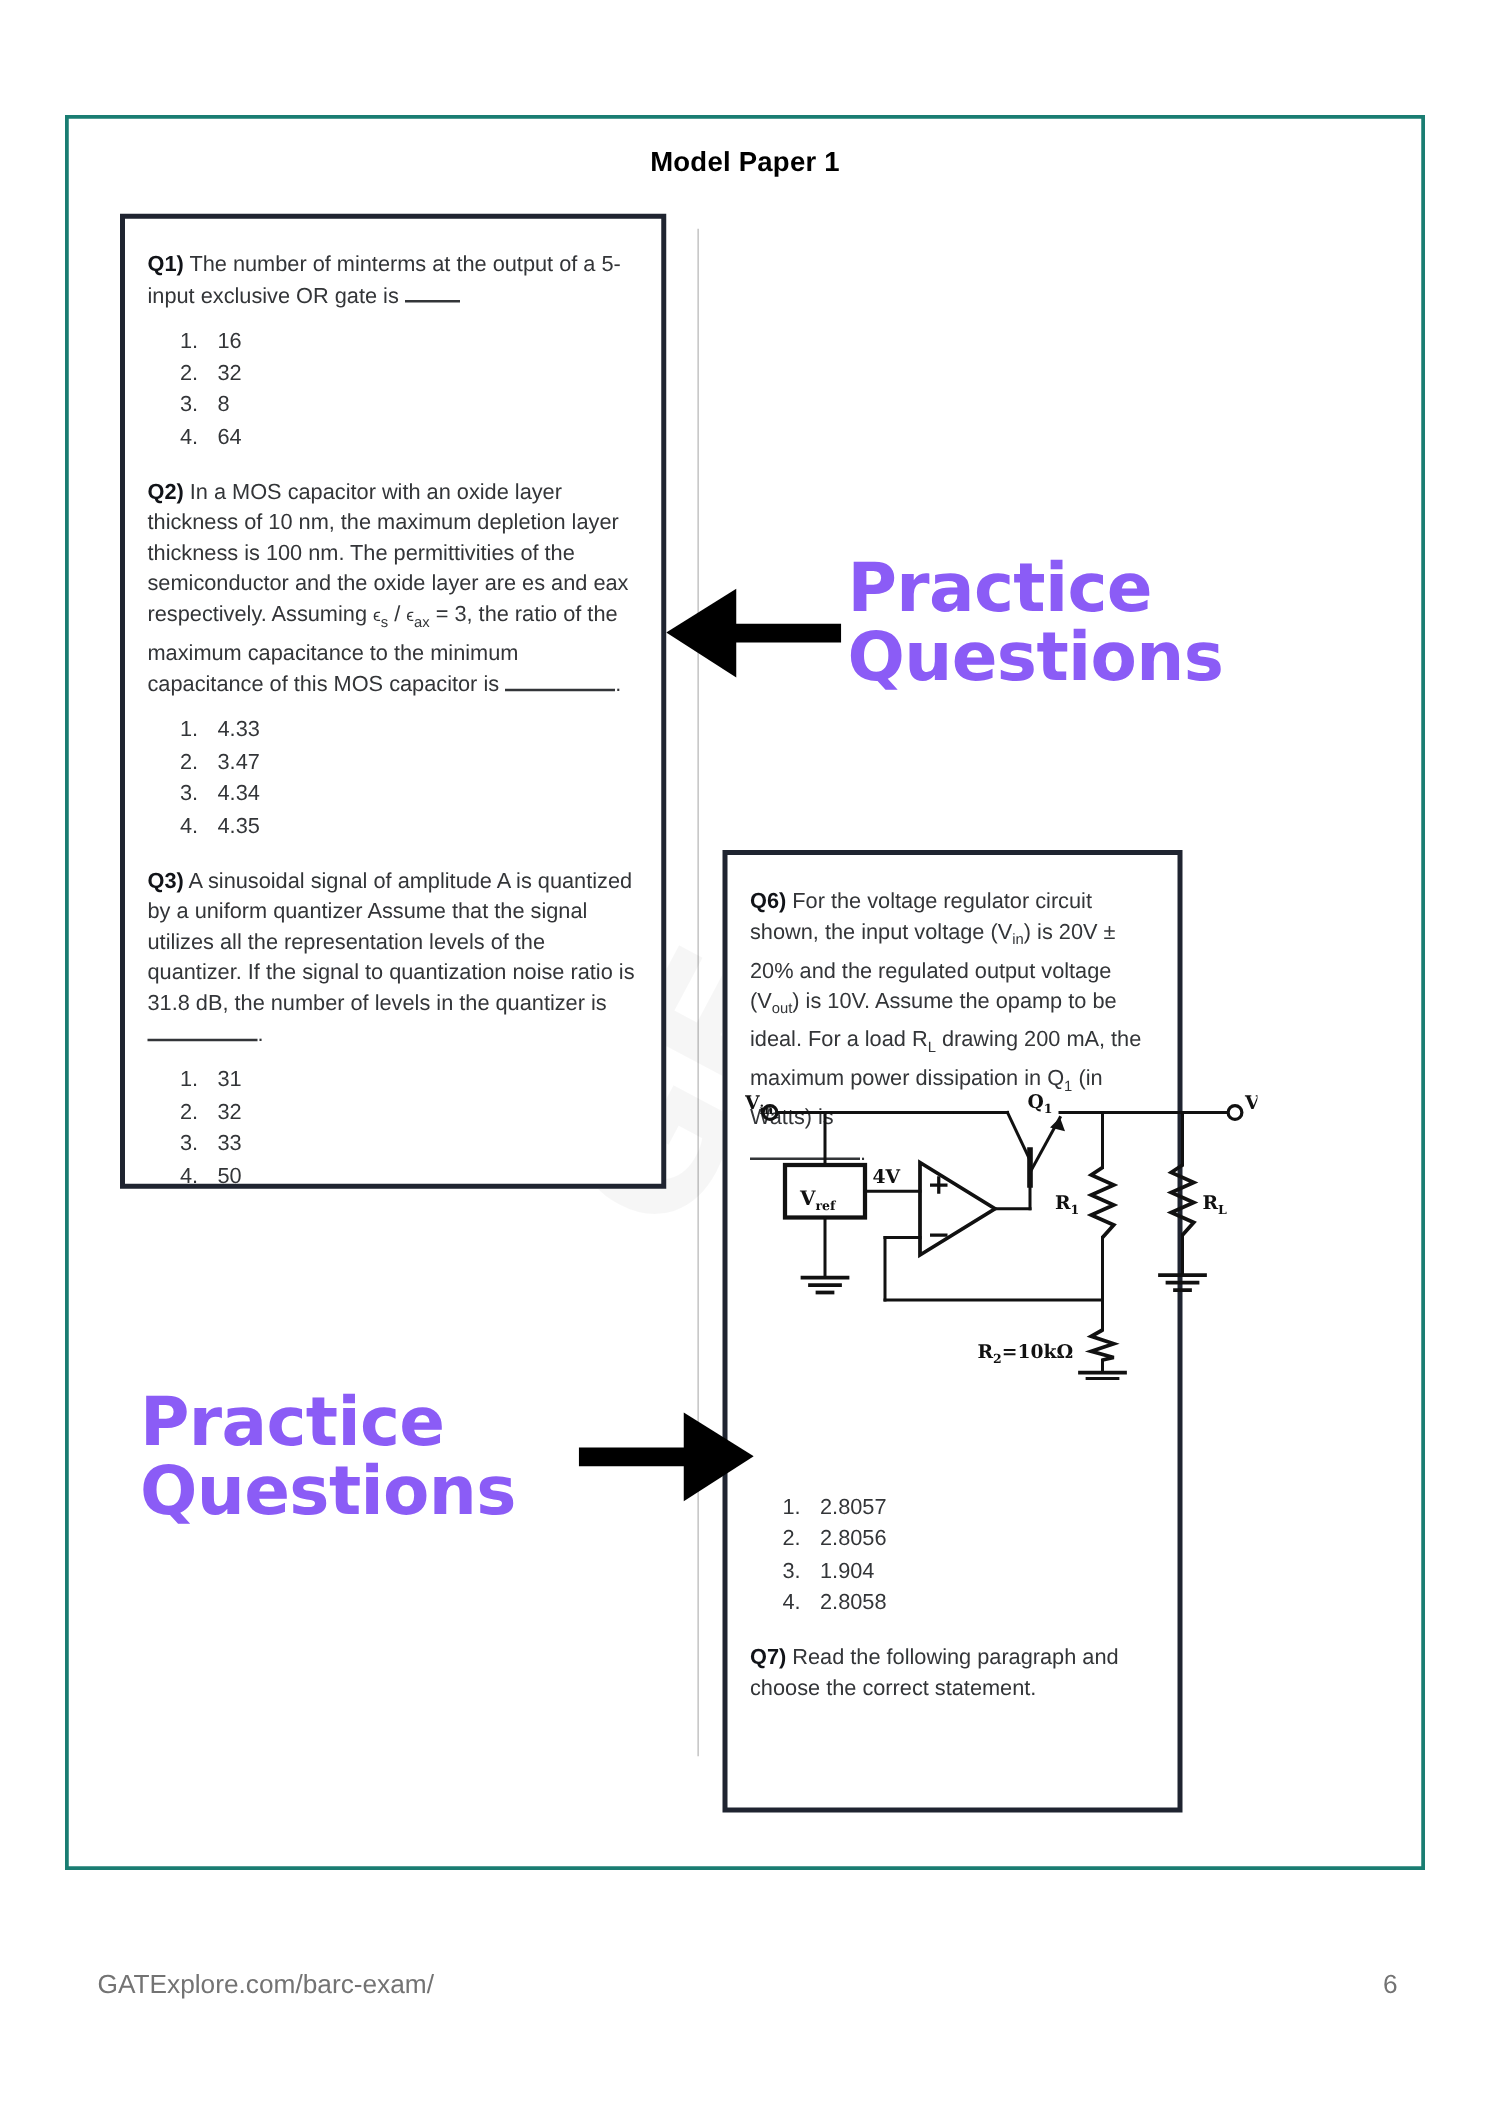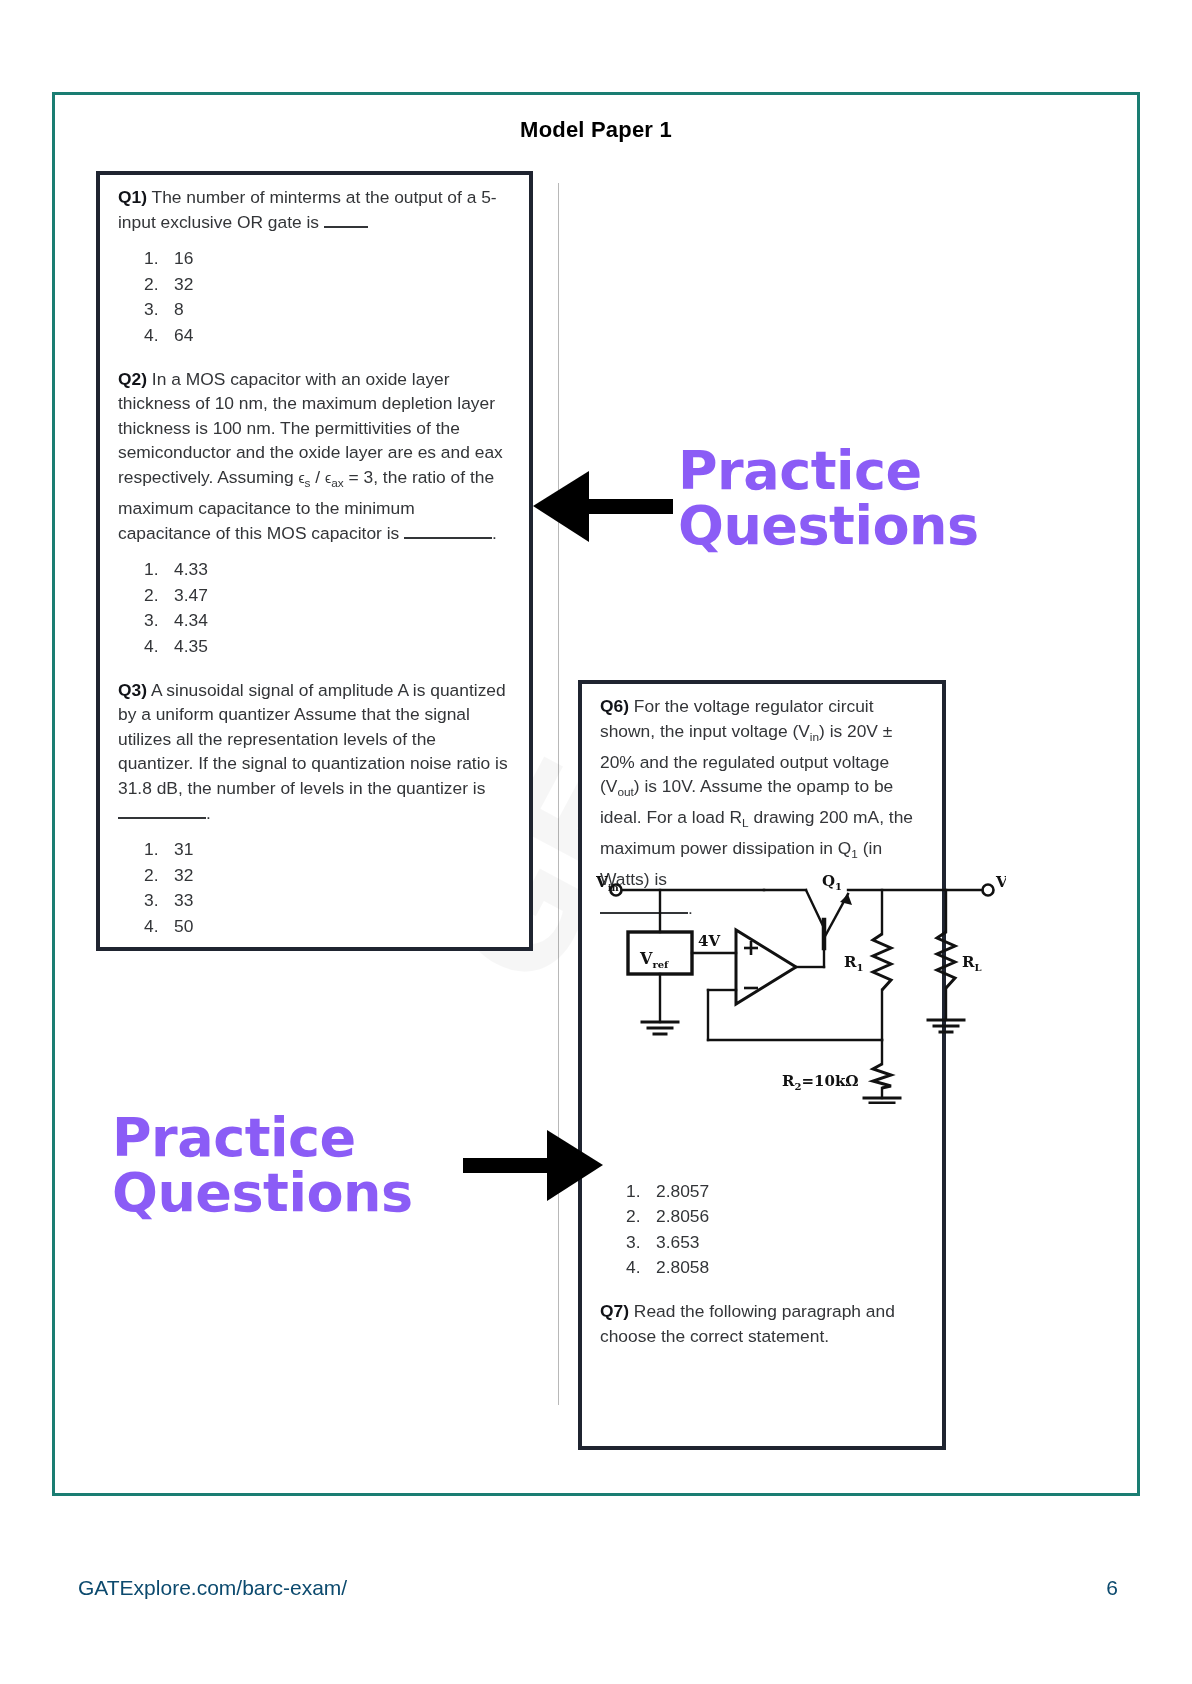--- a/index.html
+++ b/index.html
@@ -50,21 +50,21 @@
     height: 1222px;
     background: #b8b8b8;
   }
 
   
   .qbox {
     position: absolute;
     border: 4px solid #1f2430;
     background: #ffffff;
     box-sizing: border-box;
-    padding: 10px 18px 12px 18px;
+    padding: 24px 18px 12px 18px;
   }
   .qbox-left {
     left: 41px;
     top: 76px;
     width: 437px;
     height: 780px;
   }
   .qbox-right {
     left: 523px;
     top: 585px;
@@ -153,21 +153,21 @@
   
   .footer {
     position: absolute;
     left: 78px;
     top: 1576px;
     width: 1040px;
     display: flex;
     justify-content: space-between;
     align-items: baseline;
     font-size: 21px;
-    color: #0c4a6e;
+    color: #737373;
   }
 
   
   .watermark {
     position: absolute;
     left: 380px;
     top: 690px;
     font-size: 150px;
     font-weight: bold;
     color: rgba(0,0,0,0.035);
@@ -314,21 +314,21 @@
           <text x="186" y="214" font-size="15">R<tspan font-size="10" dy="4">2</tspan><tspan font-size="15" dy="-4">=10kΩ</tspan></text>
         </g>
       </svg>
     </div>
 
     <div style="height:242px"></div>
 
     <ul class="opts">
       <li><span class="num">1.</span><span>2.8057</span></li>
       <li><span class="num">2.</span><span>2.8056</span></li>
-      <li><span class="num">3.</span><span>3.653</span></li>
+      <li><span class="num">3.</span><span>1.904</span></li>
       <li><span class="num">4.</span><span>2.8058</span></li>
     </ul>
 
     <p class="qtext">
       <span class="qlabel">Q7)</span>
       <span>Read the following paragraph and choose the correct statement.</span>
     </p>
   </div>
 </div>
 

